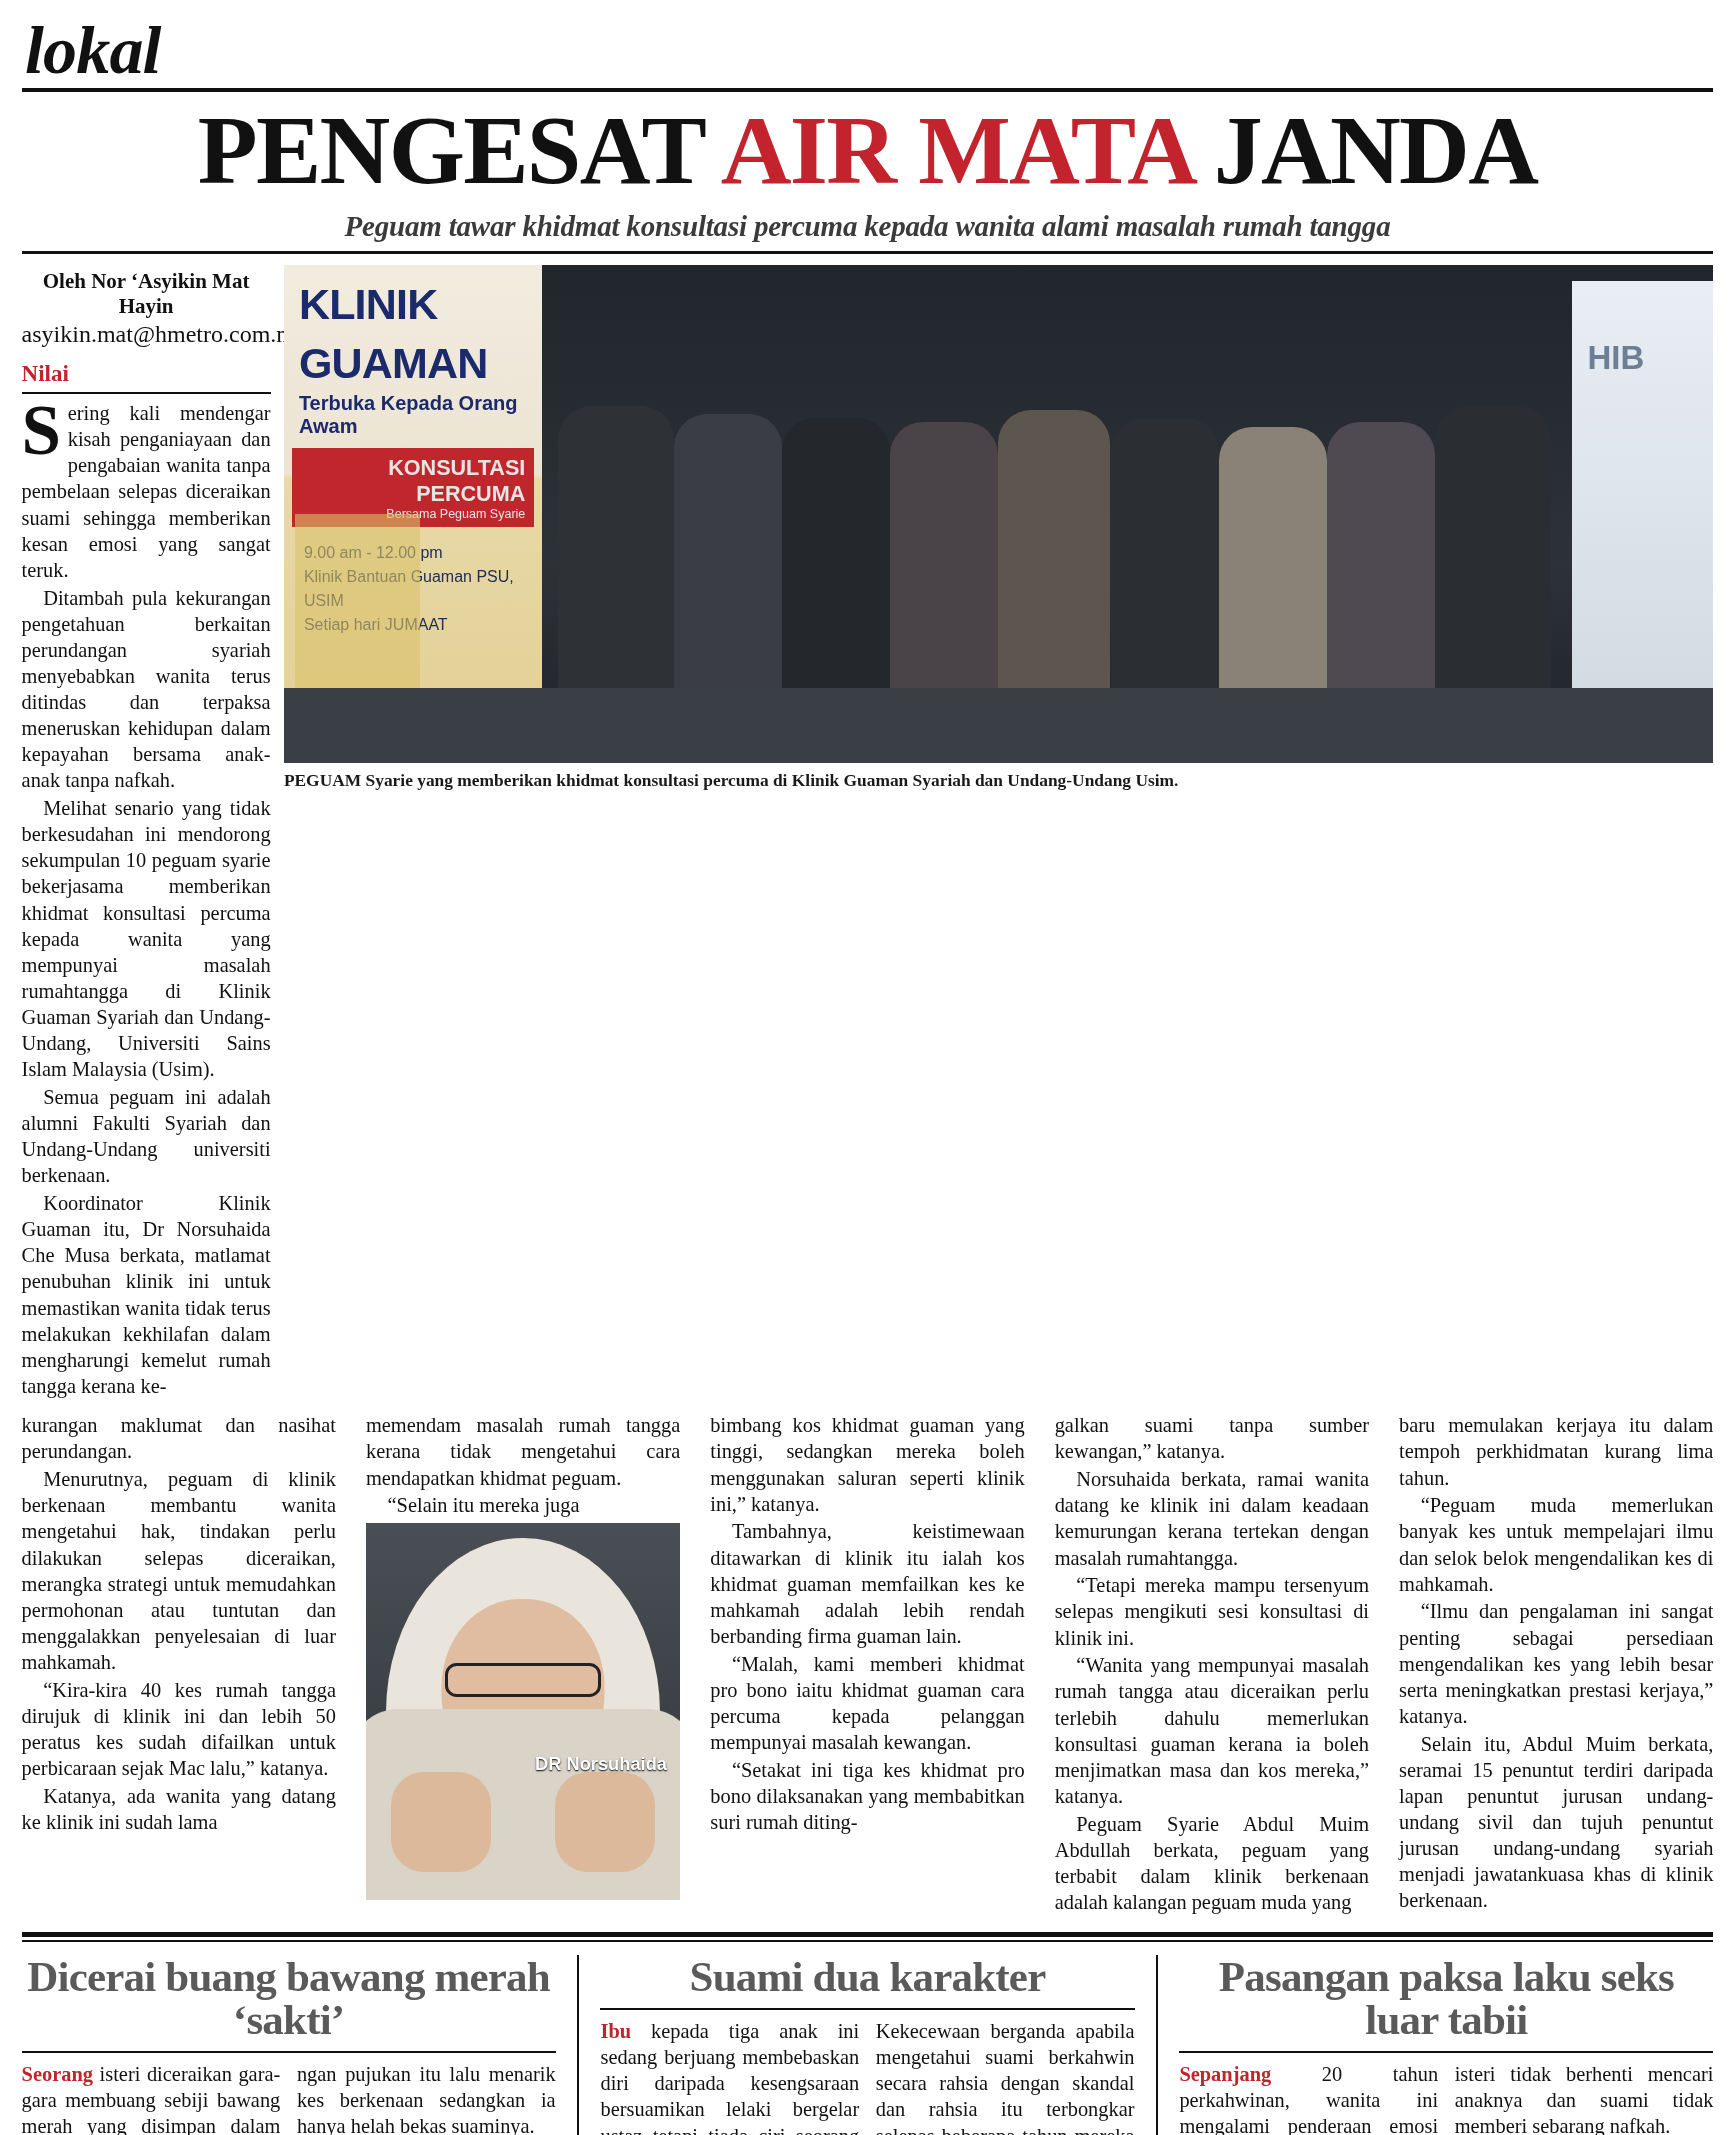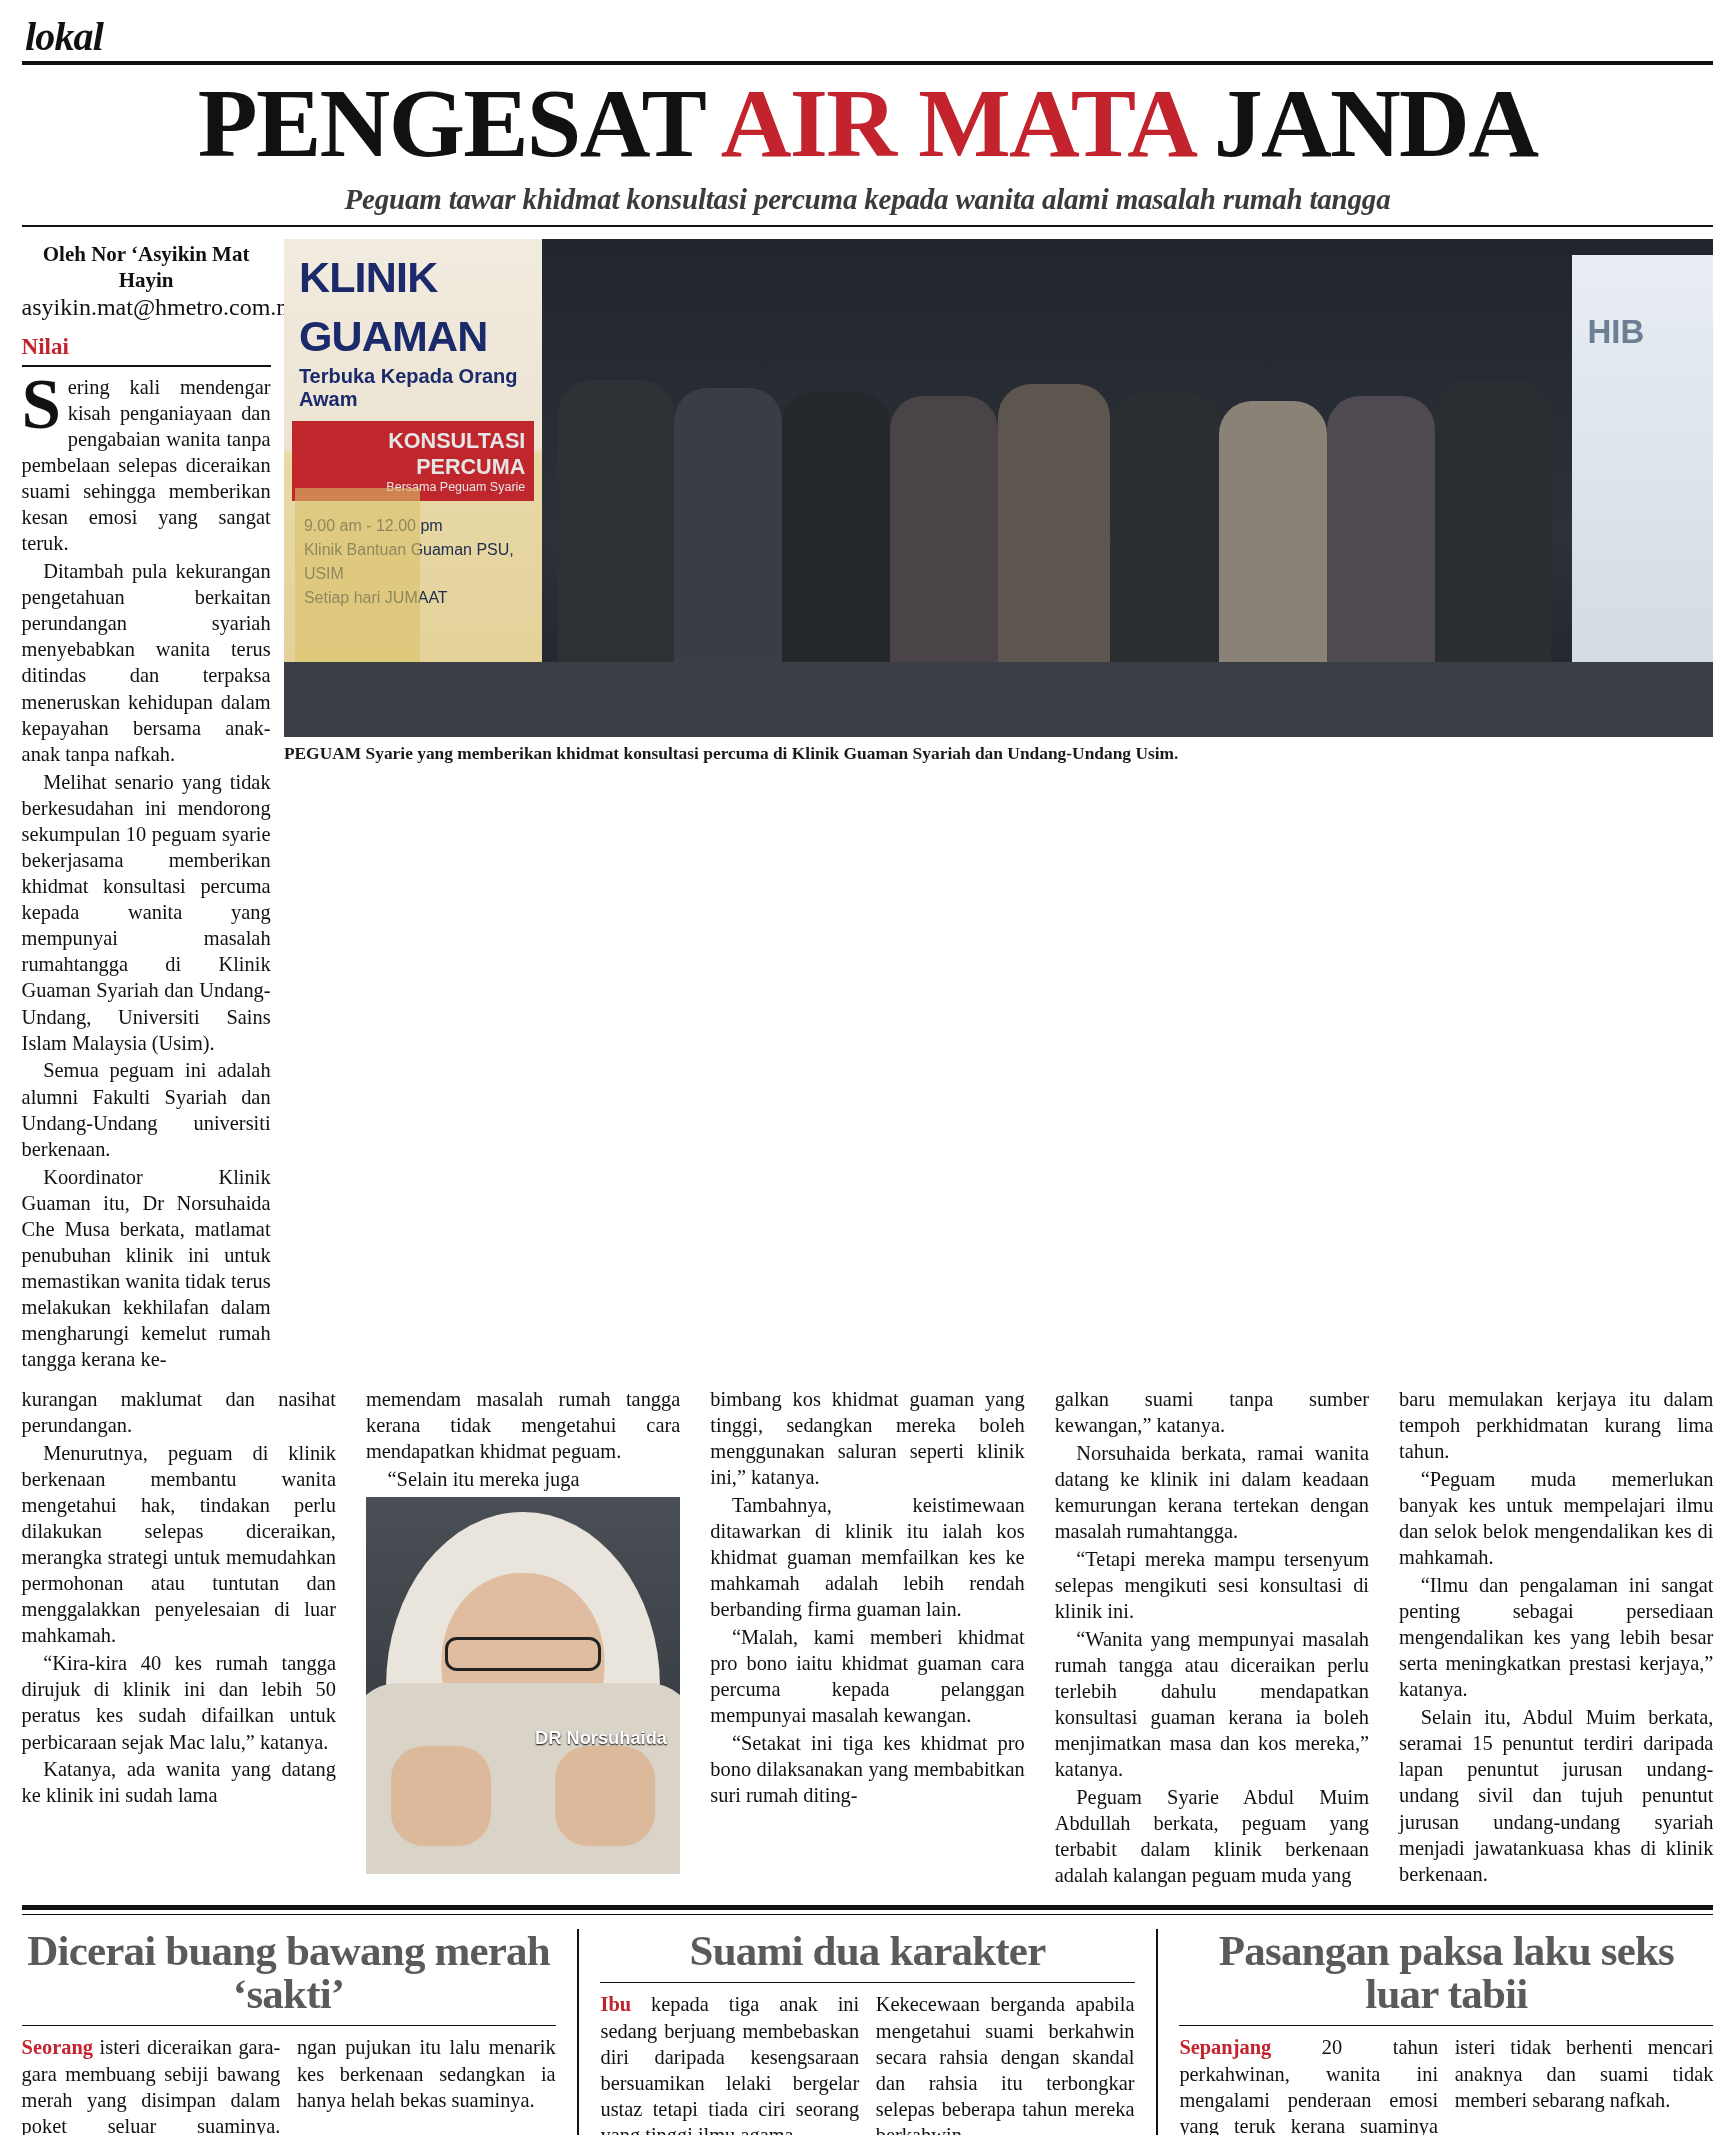--- a/index.html
+++ b/index.html
@@ -3,21 +3,21 @@
 <meta charset="utf-8">
 <style>
   html,body{margin:0;padding:0;background:#fff;}
   body{width:1735px;font-family:"Liberation Serif",serif;color:#111;}
   .page{width:1735px;box-sizing:border-box;padding:15px 21.6px 8.3px 21.6px;}
 
   
   .kicker{
     font-family:"Liberation Serif",serif;
     font-style:italic;font-weight:700;
-    font-size:40px;letter-spacing:-0.8px;
+    font-size:68px;letter-spacing:-0.8px;
     line-height:.95;margin:3.3px 0 5px 3.3px;color:#111;
   }
   .rule-thick{height:4.2px;background:#111;margin:1.7px 0 11.6px 0;}
   .headline{
     text-align:center;font-family:"Liberation Serif",serif;font-weight:700;
     font-size:98px;line-height:.95;letter-spacing:-1.7px;margin:5px 0 1.7px 0;
     white-space:nowrap;
   }
   .headline .red{color:#c2232c;}
   .subhead{
@@ -209,21 +209,21 @@
         <p>“Malah, kami memberi khidmat pro bono iaitu khidmat guaman cara percuma kepada pelanggan mempunyai masalah kewangan.</p>
         <p>“Setakat ini tiga kes khidmat pro bono dilaksanakan yang membabitkan suri rumah diting-</p>
       </div>
     </div>
 
     <div class="mc">
       <div class="body-col">
         <p class="first">galkan suami tanpa sumber kewangan,” katanya.</p>
         <p>Norsuhaida berkata, ramai wanita datang ke klinik ini dalam keadaan kemurungan kerana tertekan dengan masalah rumahtangga.</p>
         <p>“Tetapi mereka mampu tersenyum selepas mengikuti sesi konsultasi di klinik ini.</p>
-        <p>“Wanita yang mempunyai masalah rumah tangga atau diceraikan perlu terlebih dahulu mendapatkan konsultasi guaman kerana ia boleh menjimatkan masa dan kos mereka,” katanya.</p>
+        <p>“Wanita yang mempunyai masalah rumah tangga atau diceraikan perlu terlebih dahulu memerlukan konsultasi guaman kerana ia boleh menjimatkan masa dan kos mereka,” katanya.</p>
         <p>Peguam Syarie Abdul Muim Abdullah berkata, peguam yang terbabit dalam klinik berkenaan adalah kalangan peguam muda yang</p>
       </div>
     </div>
 
     <div class="mc">
       <div class="body-col">
         <p class="first">baru memulakan kerjaya itu dalam tempoh perkhidmatan kurang lima tahun.</p>
         <p>“Peguam muda memerlukan banyak kes untuk mempelajari ilmu dan selok belok mengendalikan kes di mahkamah.</p>
         <p>“Ilmu dan pengalaman ini sangat penting sebagai persediaan mengendalikan kes yang lebih besar serta meningkatkan prestasi kerjaya,” katanya.</p>
         <p>Selain itu, Abdul Muim berkata, seramai 15 penuntut terdiri daripada lapan penuntut jurusan undang-undang sivil dan tujuh penuntut jurusan undang-undang syariah menjadi jawatankuasa khas di klinik berkenaan.</p>

